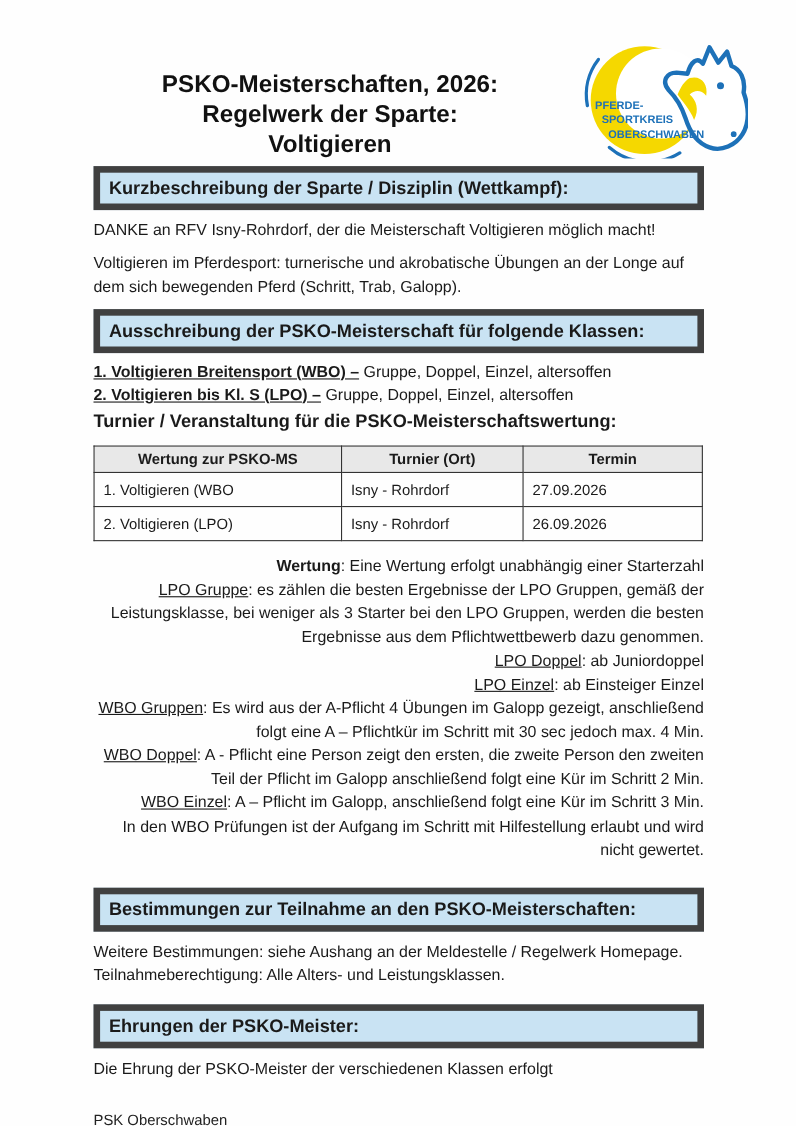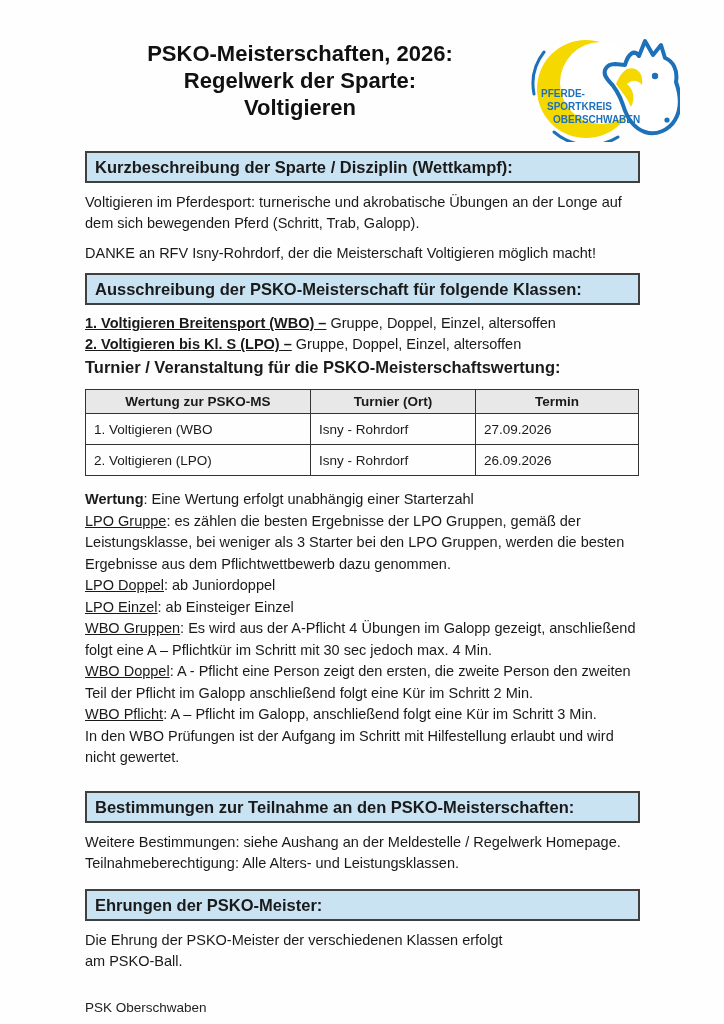--- a/index.html
+++ b/index.html
@@ -9,28 +9,28 @@
     background:#fefefe;
     font-family:"Liberation Sans","DejaVu Sans",sans-serif;
     color:#1a1a1a;
     overflow:hidden;
     box-sizing:border-box;
     padding-top:36px;
   }
   .content{margin-left:85px;width:555px;}
 
   
-  .header-row{display:flex;align-items:flex-start;margin-left:85px;margin-right:44px;height:108px;}
+  .header-row{display:flex;align-items:flex-end;margin-left:85px;margin-right:44px;height:108px;}
   .doc-title{width:430px;text-align:center;font-weight:bold;font-size:22px;line-height:27px;color:#111;padding-top:4px;}
   .logo-box{margin-left:auto;width:152px;height:106px;}
 
   
   .section-header{
     background:#c9e3f3;
-    border:2px solid #404040;
+    border:6px solid #404040;
     font-weight:bold;
     font-size:16.5px;
     line-height:20px;
     padding:4px 8px;
     box-sizing:border-box;
   }
   .sh1{margin-top:7px;}
   .sh2{margin-top:9px;}
   .sh3{margin-top:22px;}
   .sh4{margin-top:15px;}
@@ -56,21 +56,21 @@
   }
   table.schedule th{
     background:#e8e8e8;
     text-align:center;
     font-weight:bold;
     height:16px;
   }
   table.schedule td{height:31px;}
   col.c1{width:225px;} col.c2{width:165px;} col.c3{width:163px;}
 
-  .rule-block{font-size:14.5px;line-height:21.5px;}
+  .rule-block{font-size:14.5px;line-height:21.5px;text-align:right;}
   .rb1{margin-top:13px;}
   .rb2{}
   .lead.bold{font-weight:bold;}
   .lead.underline{text-decoration:underline;}
   .lead.bu{font-weight:bold;text-decoration:underline;}
 
   .lines-block{font-size:14.5px;line-height:21px;margin-top:9px;}
 
   .footer{margin-top:26px;font-size:13.5px;line-height:19.5px;color:#222;}
 
@@ -121,22 +121,22 @@
         <text x="13" y="61" font-size="10" fill="#1D71B8">PFERDE-</text>
         <text x="19" y="74" font-size="10" fill="#1D71B8">SPORTKREIS</text>
         <text x="25" y="87" font-size="10" fill="#1D71B8">OBERSCHWABEN</text>
       </svg>
     </div>
   </div>
 
   <div class="content">
 
     <div class="section-header sh1">Kurzbeschreibung der Sparte / Disziplin (Wettkampf):</div>
+    <div class="body-text para">DANKE an RFV Isny-Rohrdorf, der die Meisterschaft Voltigieren möglich macht!</div>
     <div class="body-text para">Voltigieren im Pferdesport: turnerische und akrobatische Übungen an der Longe auf dem sich bewegenden Pferd (Schritt, Trab, Galopp).</div>
-    <div class="body-text para">DANKE an RFV Isny-Rohrdorf, der die Meisterschaft Voltigieren möglich macht!</div>
 
     <div class="section-header sh2">Ausschreibung der PSKO-Meisterschaft für folgende Klassen:</div>
     <div class="klassen">
         <div><span class="lead bu">1. Voltigieren Breitensport (WBO) –</span><span> Gruppe, Doppel, Einzel, altersoffen</span></div>
         <div><span class="lead bu">2. Voltigieren bis Kl. S (LPO) –</span><span> Gruppe, Doppel, Einzel, altersoffen</span></div>
       </div>
     <div class="subheading">Turnier / Veranstaltung für die PSKO-Meisterschaftswertung:</div>
 
     <table class="schedule">
       <colgroup>
@@ -168,34 +168,33 @@
     <div class="rule-block rb1">
         <div><span class="lead bold">Wertung</span><span>: Eine Wertung erfolgt unabhängig einer Starterzahl</span></div>
         <div><span class="lead underline">LPO Gruppe</span><span>: es zählen die besten Ergebnisse der LPO Gruppen, gemäß der Leistungsklasse, bei weniger als 3 Starter bei den LPO Gruppen, werden die besten Ergebnisse aus dem Pflichtwettbewerb dazu genommen.</span></div>
         <div><span class="lead underline">LPO Doppel</span><span>: ab Juniordoppel</span></div>
         <div><span class="lead underline">LPO Einzel</span><span>: ab Einsteiger Einzel</span></div>
       </div>
 
     <div class="rule-block rb2">
         <div><span class="lead underline">WBO Gruppen</span><span>: Es wird aus der A-Pflicht 4 Übungen im Galopp gezeigt, anschließend folgt eine A – Pflichtkür im Schritt mit 30 sec jedoch max. 4 Min.</span></div>
         <div><span class="lead underline">WBO Doppel</span><span>: A - Pflicht eine Person zeigt den ersten, die zweite Person den zweiten Teil der Pflicht im Galopp anschließend folgt eine Kür im Schritt 2 Min.</span></div>
-        <div><span class="lead underline">WBO Pflicht</span><span>: A – Pflicht im Galopp, anschließend folgt eine Kür im Schritt 3 Min.</span></div>
+        <div><span class="lead underline">WBO Einzel</span><span>: A – Pflicht im Galopp, anschließend folgt eine Kür im Schritt 3 Min.</span></div>
         <div><span class="lead "></span><span>In den WBO Prüfungen ist der Aufgang im Schritt mit Hilfestellung erlaubt und wird nicht gewertet.</span></div>
       </div>
 
     <div class="section-header sh3">Bestimmungen zur Teilnahme an den PSKO-Meisterschaften:</div>
     <div class="lines-block">
         <div>Weitere Bestimmungen: siehe Aushang an der Meldestelle / Regelwerk Homepage.</div>
         <div>Teilnahmeberechtigung: Alle Alters- und Leistungsklassen.</div>
       </div>
 
     <div class="section-header sh4">Ehrungen der PSKO-Meister:</div>
     <div class="lines-block">
         <div>Die Ehrung der PSKO-Meister der verschiedenen Klassen erfolgt</div>
-        <div>am PSKO-Ball.</div>
       </div>
 
     <div class="footer">
         <div>PSK Oberschwaben</div>
       </div>
 
   </div>
 </div>
 
 </body></html>

